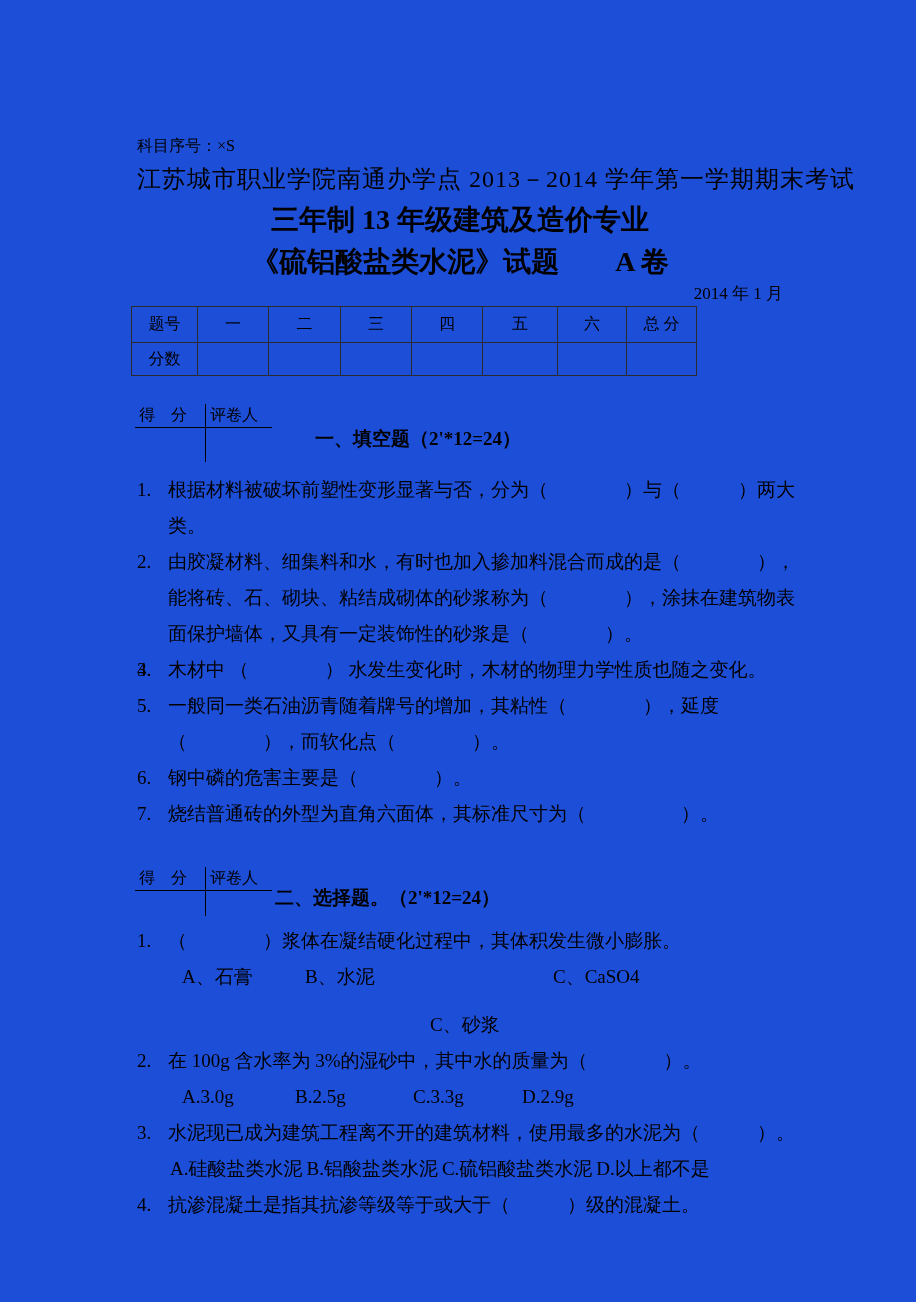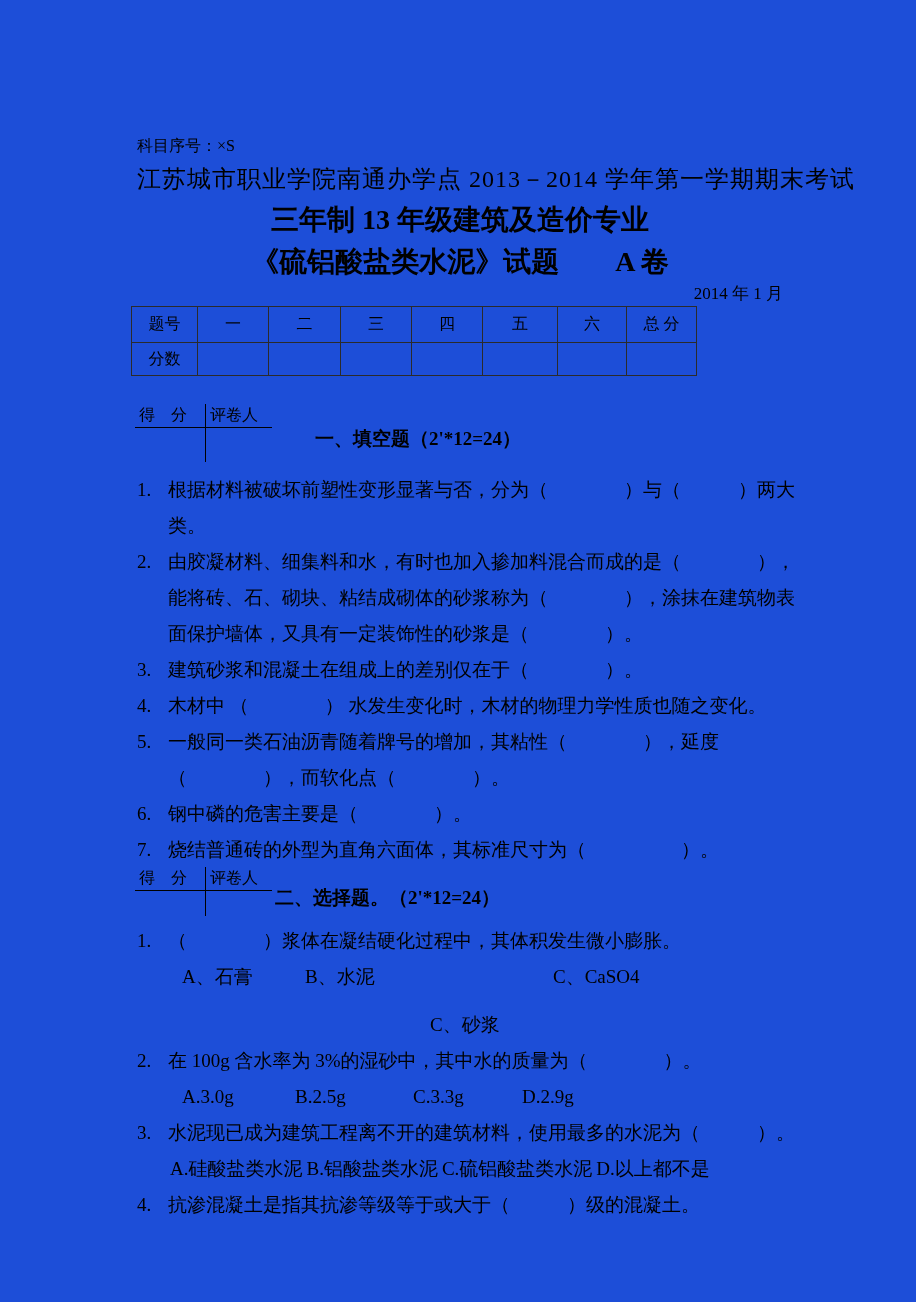--- a/index.html
+++ b/index.html
@@ -111,21 +111,20 @@
     <div class="q">
       <span class="qnum">1.</span>
       <span class="qtext">根据材料被破坏前塑性变形显著与否，分为（　　　　）与（　　　）两大类。</span>
     </div>
     <div class="q">
       <span class="qnum">2.</span>
       <span class="qtext">由胶凝材料、细集料和水，有时也加入掺加料混合而成的是（　　　　），能将砖、石、砌块、粘结成砌体的砂浆称为（　　　　），涂抹在建筑物表面保护墙体，又具有一定装饰性的砂浆是（　　　　）。</span>
     </div>
     <div class="q">
       <span class="qnum">3.</span>
-      <span class="qtext">建筑砂浆和混凝土在组成上的差别仅在于（　　　　）。</span>
     </div>
     <div class="q">
       <span class="qnum">4.</span>
       <span class="qtext">木材中 （　　　　） 水发生变化时，木材的物理力学性质也随之变化。</span>
     </div>
     <div class="q">
       <span class="qnum">5.</span>
       <span class="qtext">一般同一类石油沥青随着牌号的增加，其粘性（　　　　），延度
 （　　　　），而软化点（　　　　）。</span>
     </div>

